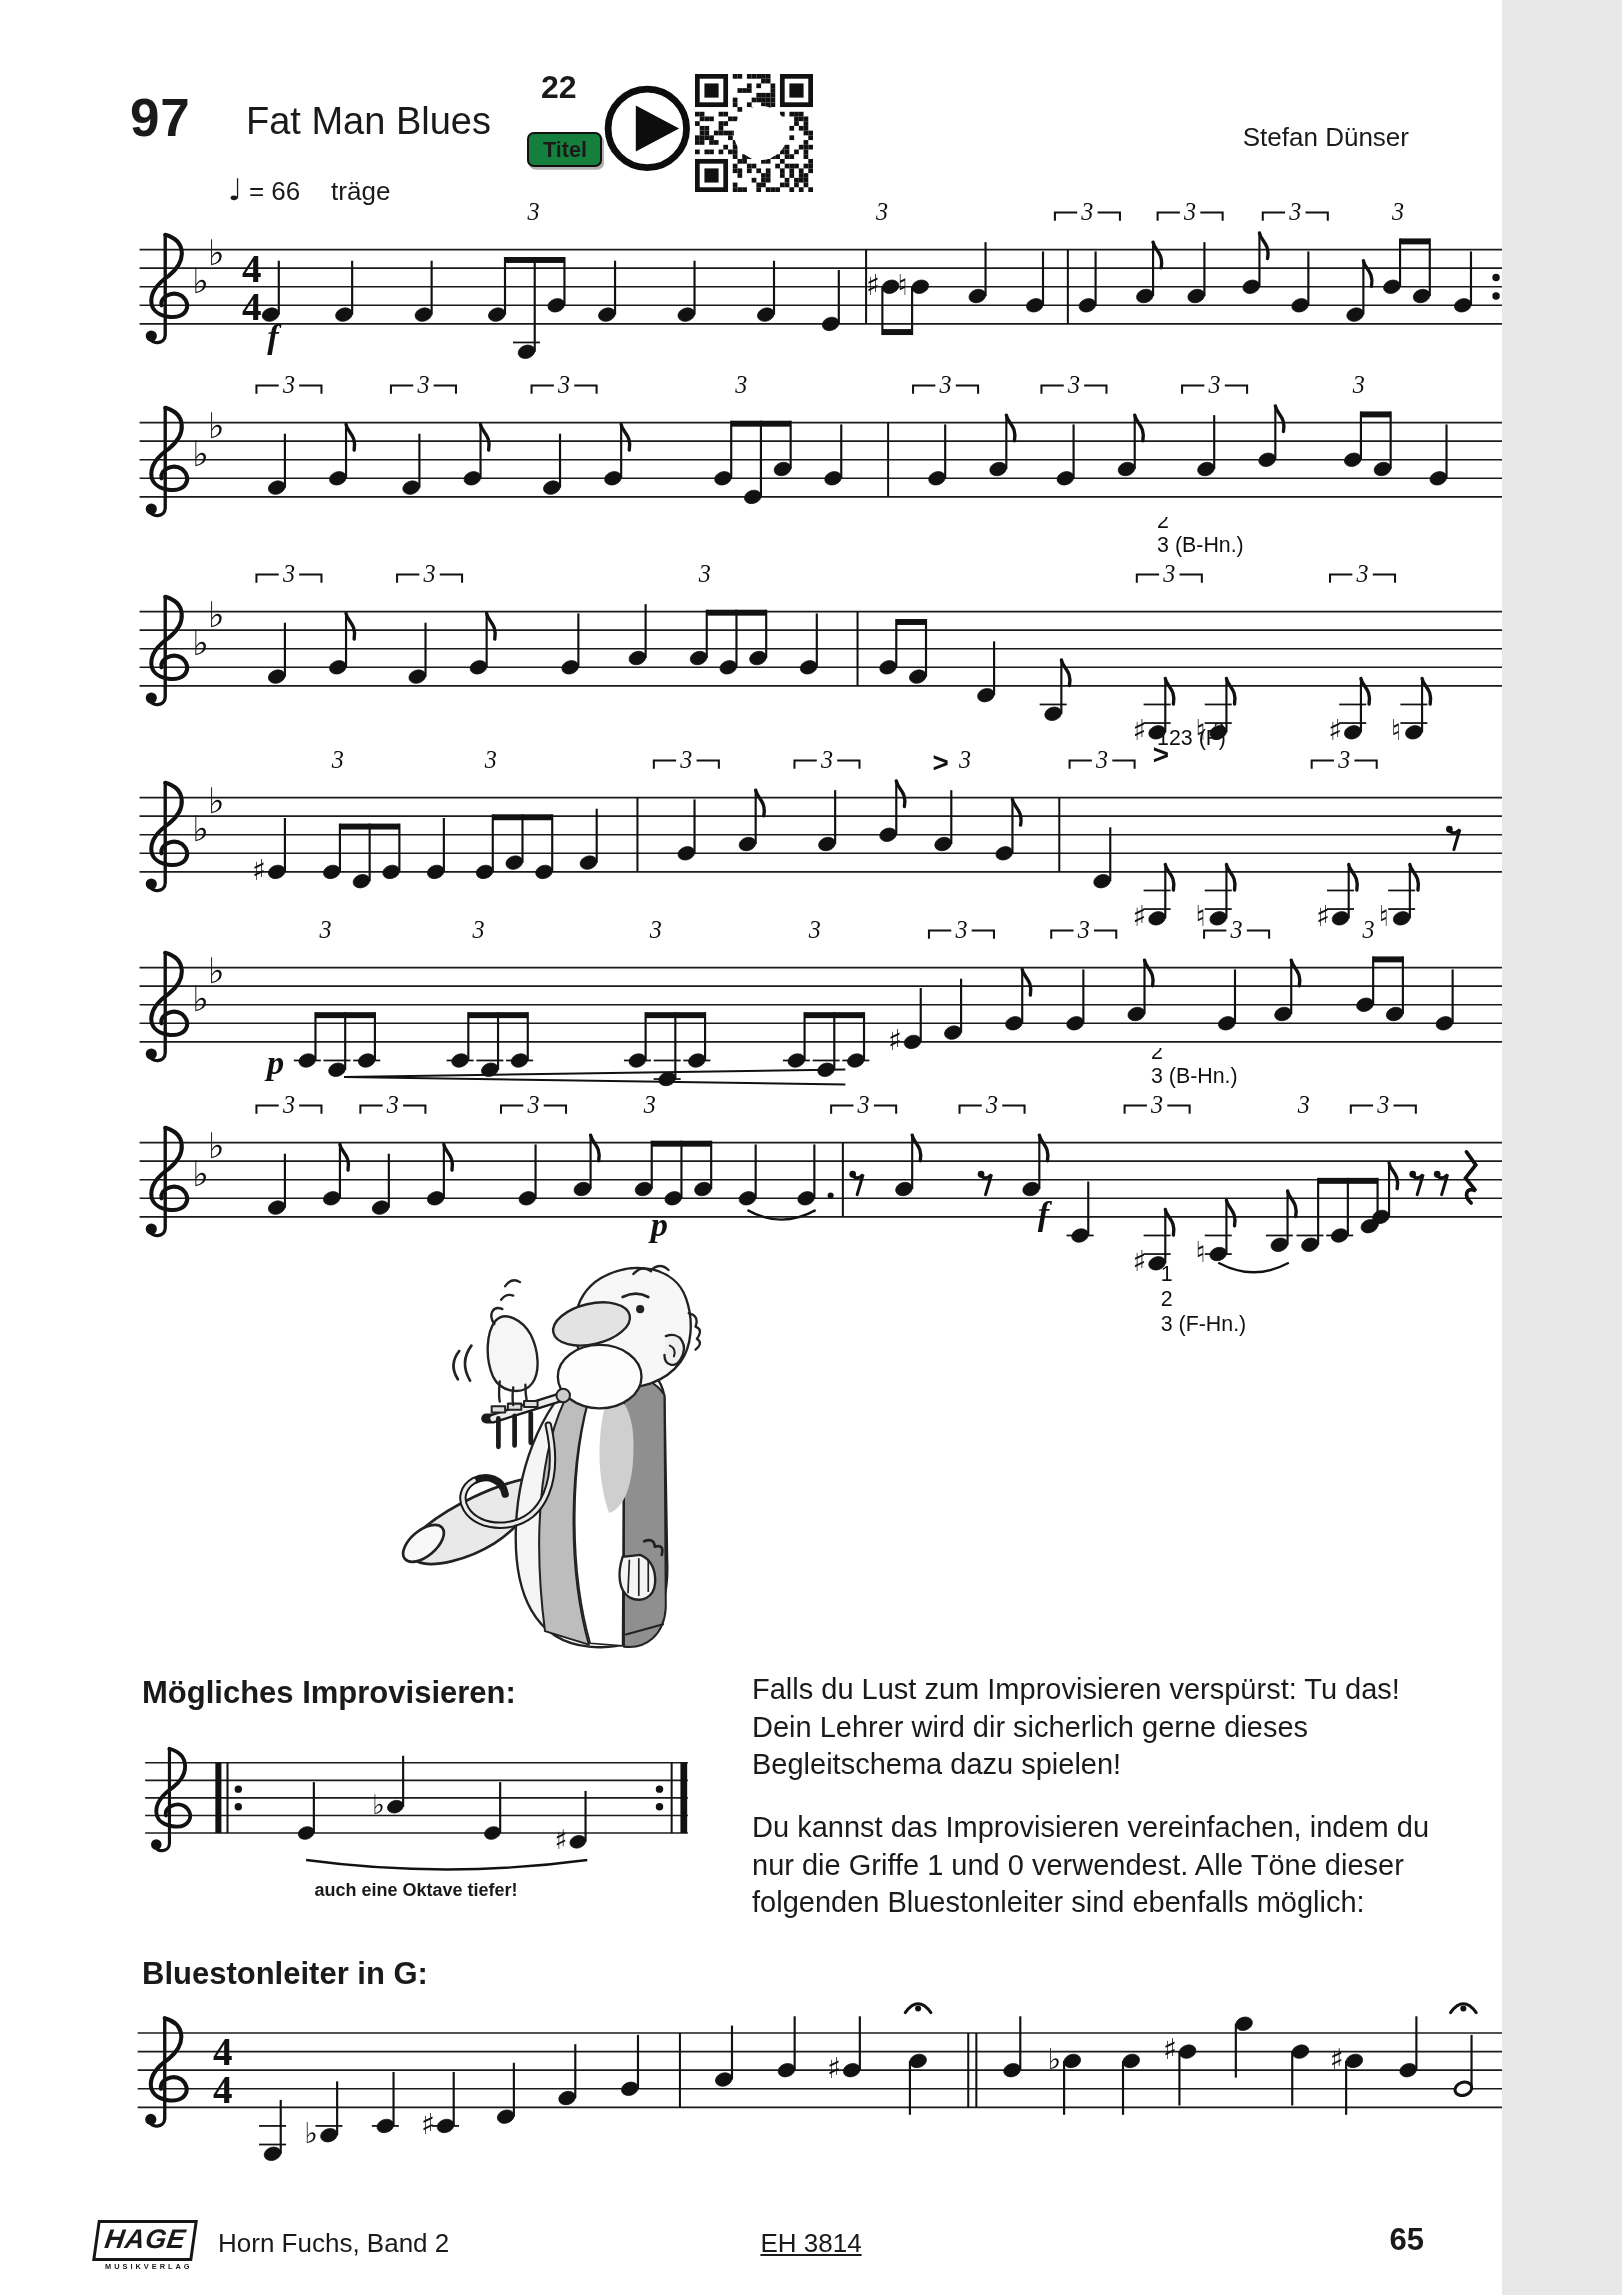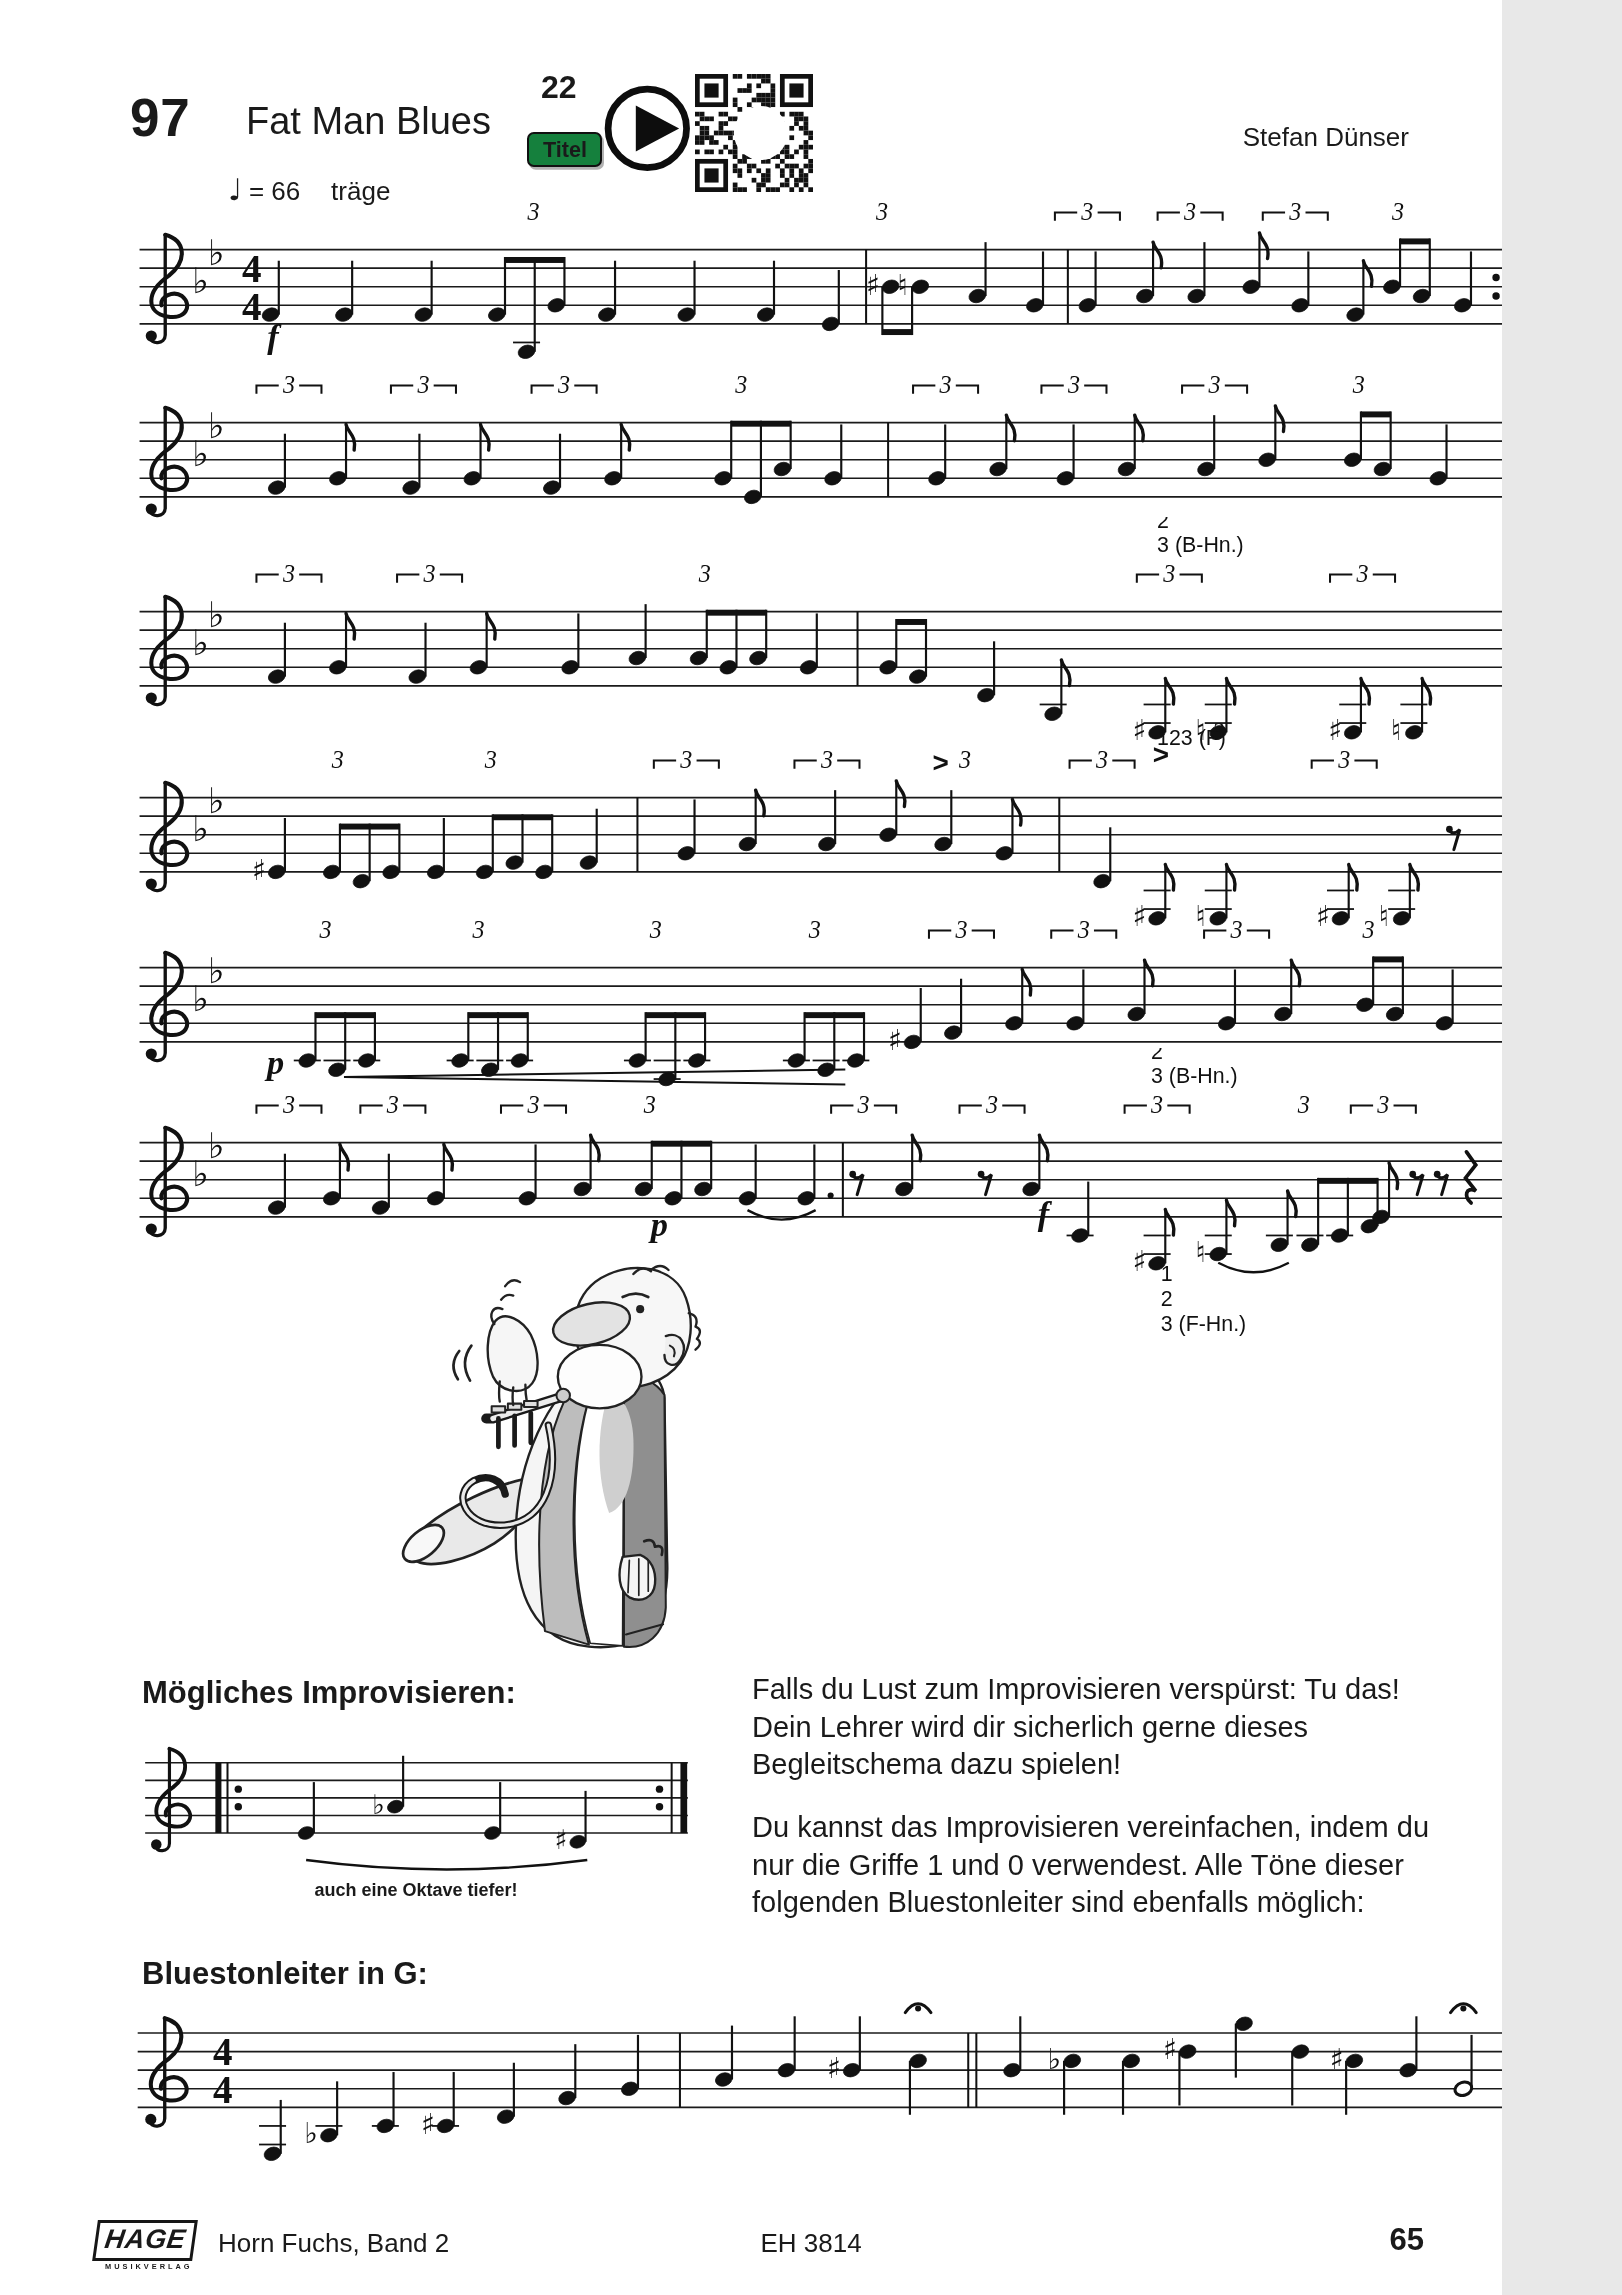--- a/index.html
+++ b/index.html
@@ -16,21 +16,21 @@
   .track .num{position:absolute;left:19px;top:1.4px;font-size:32px;font-weight:700;}
   .track .titel{position:absolute;left:5.4px;top:64px;padding:2.7px 13.5px;border:2.7px solid #111;
       border-radius:6.8px;background:#15803d;font-size:21.6px;font-weight:700;
       box-shadow:2px 2.7px 0 rgba(0,0,0,0.30);z-index:2;}
   .track svg{position:absolute;left:61px;top:5.4px;}
   .qr{left:695px;top:74px;width:118px;height:118px;}
   .headline{font-size:31px;font-weight:700;}
   .caption{font-size:18px;font-weight:bold;}
   .bodytext{font-size:29px;line-height:1.30;white-space:pre-line;width:818px;}
   .footer-series{left:218px;top:2228px;font-size:26px;}
-  .footer-catalog{left:0;top:2228px;width:1622px;text-align:center;font-size:26px;}
+  .footer-catalog{left:0;top:2228px;width:1622px;text-align:center;font-size:26px;text-decoration:underline;}
   .footer-page{right:78px;top:2222px;font-size:31px;font-weight:700;}
   .hage{left:95px;top:2220px;width:115px;}
   .hage .box{border:3.4px solid #161616;transform:skewX(-8deg);padding:1.4px 6.8px 2.7px 6.8px;
       display:inline-block;}
   .hage .box span{display:inline-block;transform:skewX(0deg);font-style:italic;
       font-weight:700;font-size:27px;letter-spacing:0.7px;}
   .hage .sub{font-size:7.4px;letter-spacing:3px;font-weight:700;margin-top:1.4px;margin-left:10px;}
   svg{display:block;}
 </style>
 </head>

